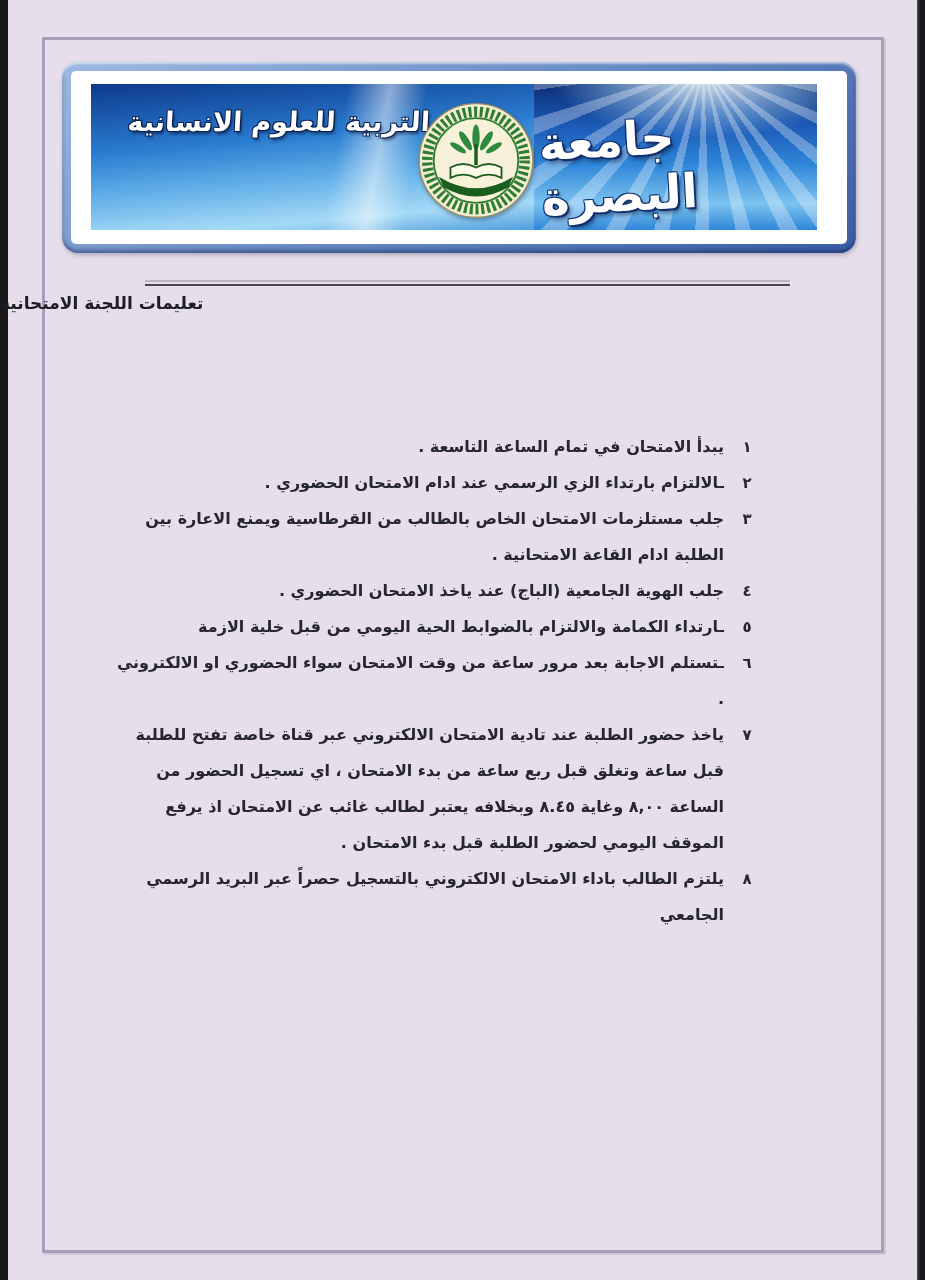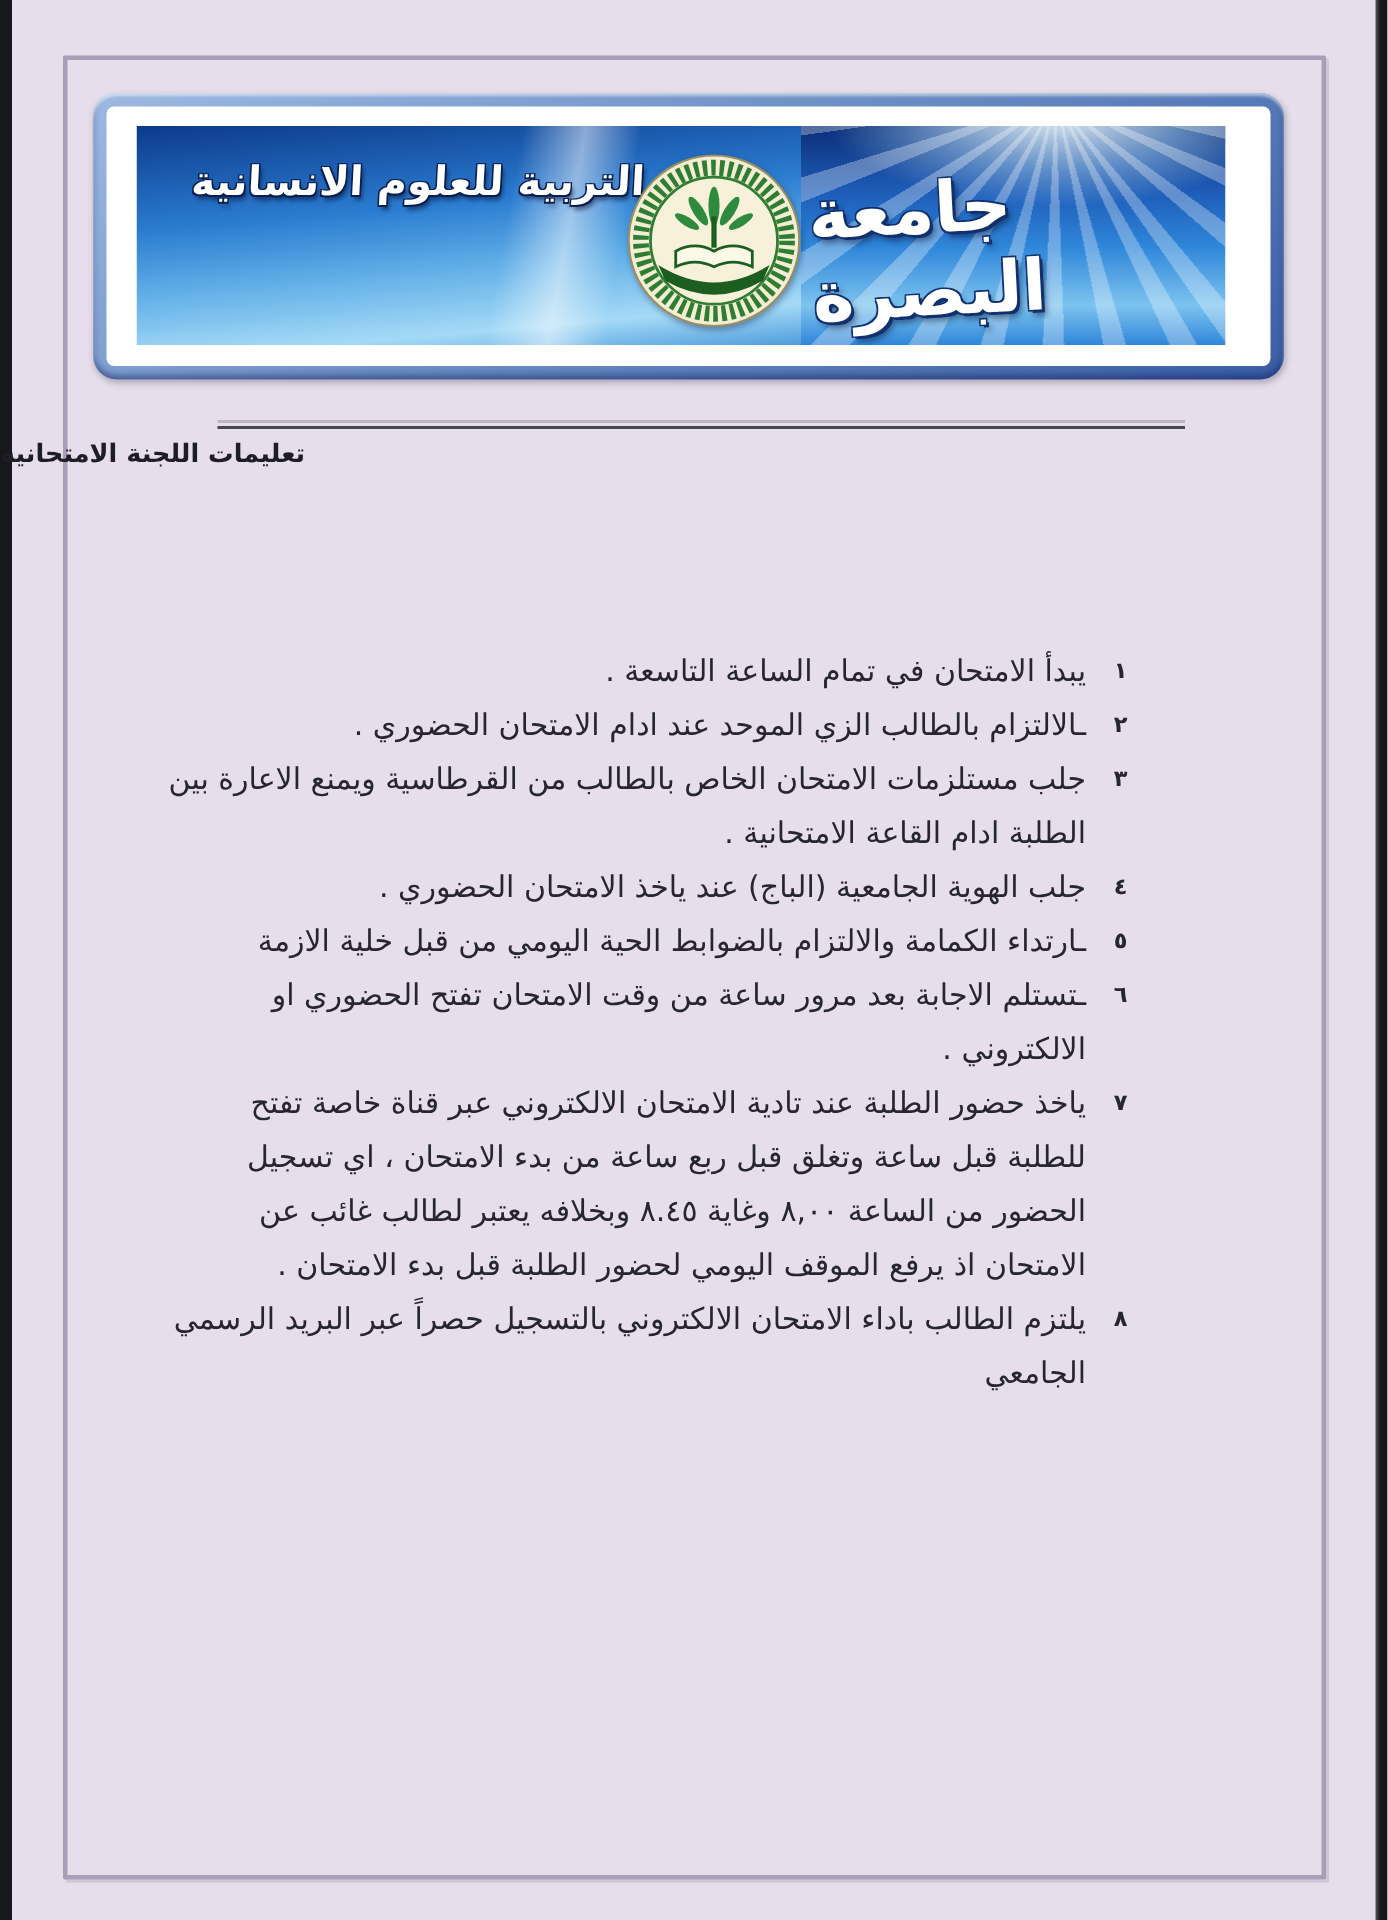--- a/index.html
+++ b/index.html
@@ -81,21 +81,21 @@
   
   .list{
     position:absolute;top:429px;right:168px;left:112px;
     direction:rtl;color:#26262e;
   }
   .item{display:flex;gap:13px;align-items:flex-start;}
   .num{
     flex:0 0 20px;text-align:center;font-size:15px;font-weight:bold;
     line-height:36px;
   }
-  .txt{flex:1;font-size:20px;font-weight:normal;line-height:36px;text-align:right;}
+  .txt{flex:1;font-size:16px;font-weight:bold;line-height:36px;text-align:right;}
 </style>
 </head>
 <body>
 
 <div>
 
   <div class="edge edge-left"></div>
   <div class="edge edge-right"></div>
   <div class="inner-frame"></div>
 
@@ -132,37 +132,37 @@
   <div class="rule"></div>
   <div class="doc-title">تعليمات اللجنة الامتحانية</div>
 
   <div class="list">
     <div class="item">
       <span class="num">١</span>
       <span class="txt">يبدأ الامتحان في تمام الساعة التاسعة .</span>
     </div>
     <div class="item">
       <span class="num">٢</span>
-      <span class="txt">ـالالتزام بالطالب الزي الموحد عند ادام الامتحان الحضوري .</span>
+      <span class="txt">ـالالتزام بارتداء الزي الرسمي عند ادام الامتحان الحضوري .</span>
     </div>
     <div class="item">
       <span class="num">٣</span>
       <span class="txt">جلب مستلزمات الامتحان الخاص بالطالب من القرطاسية ويمنع الاعارة بين الطلبة ادام القاعة الامتحانية .</span>
     </div>
     <div class="item">
       <span class="num">٤</span>
       <span class="txt">جلب الهوية الجامعية (الباج) عند ياخذ الامتحان الحضوري .</span>
     </div>
     <div class="item">
       <span class="num">٥</span>
       <span class="txt">ـارتداء الكمامة والالتزام بالضوابط الحية اليومي من قبل خلية الازمة</span>
     </div>
     <div class="item">
       <span class="num">٦</span>
-      <span class="txt">ـتستلم الاجابة بعد مرور ساعة من وقت الامتحان تفتح الحضوري او الالكتروني .</span>
+      <span class="txt">ـتستلم الاجابة بعد مرور ساعة من وقت الامتحان سواء الحضوري او الالكتروني .</span>
     </div>
     <div class="item">
       <span class="num">٧</span>
       <span class="txt">ياخذ حضور الطلبة عند تادية الامتحان الالكتروني عبر قناة خاصة تفتح للطلبة قبل ساعة وتغلق قبل ربع ساعة من بدء الامتحان ، اي تسجيل الحضور من الساعة ٨,٠٠ وغاية ٨.٤٥ وبخلافه يعتبر لطالب غائب عن الامتحان اذ يرفع الموقف اليومي لحضور الطلبة قبل بدء الامتحان .</span>
     </div>
     <div class="item">
       <span class="num">٨</span>
       <span class="txt">يلتزم الطالب باداء الامتحان الالكتروني بالتسجيل حصراً عبر البريد الرسمي الجامعي</span>
     </div>
   </div>

